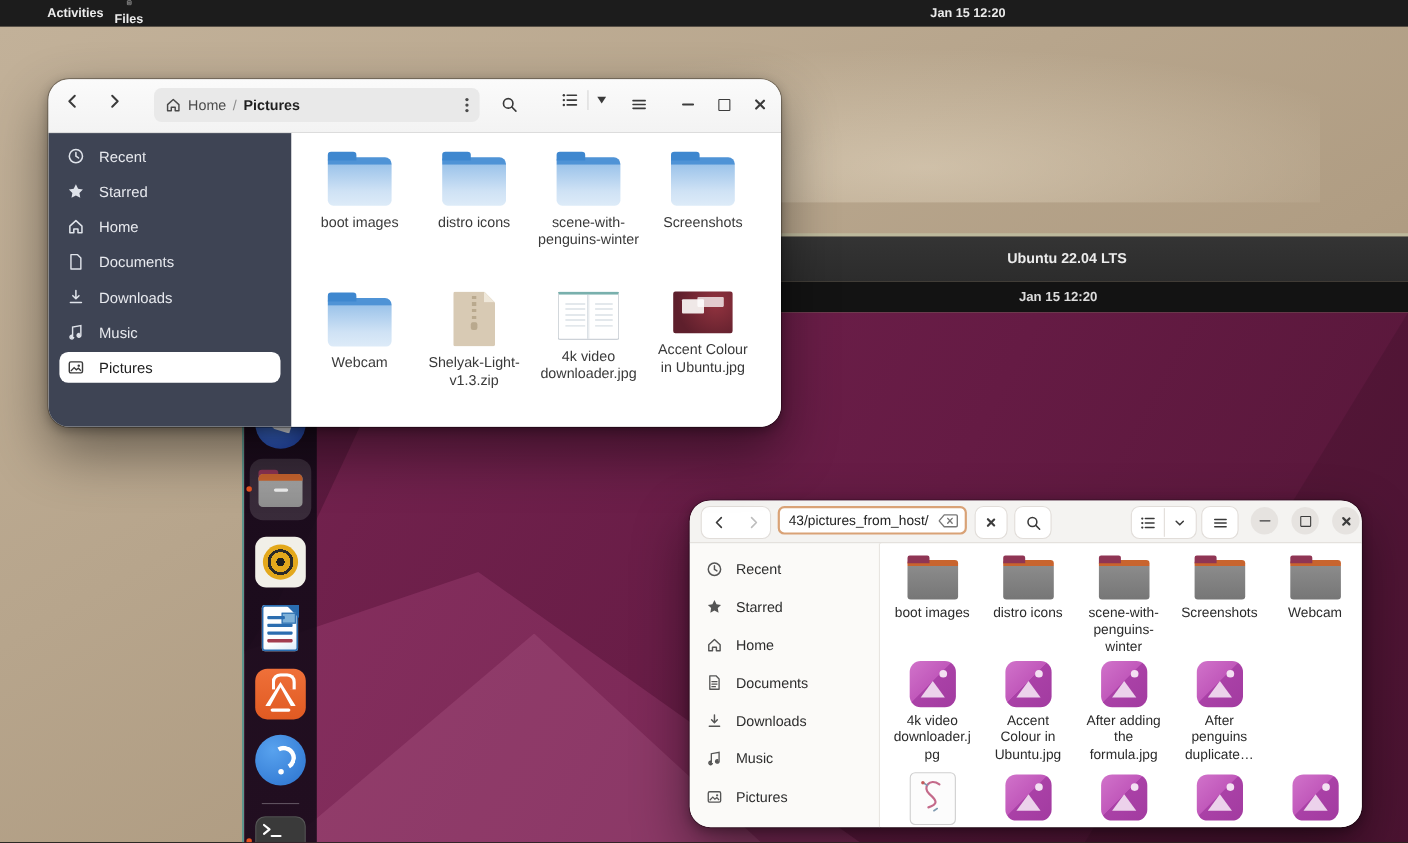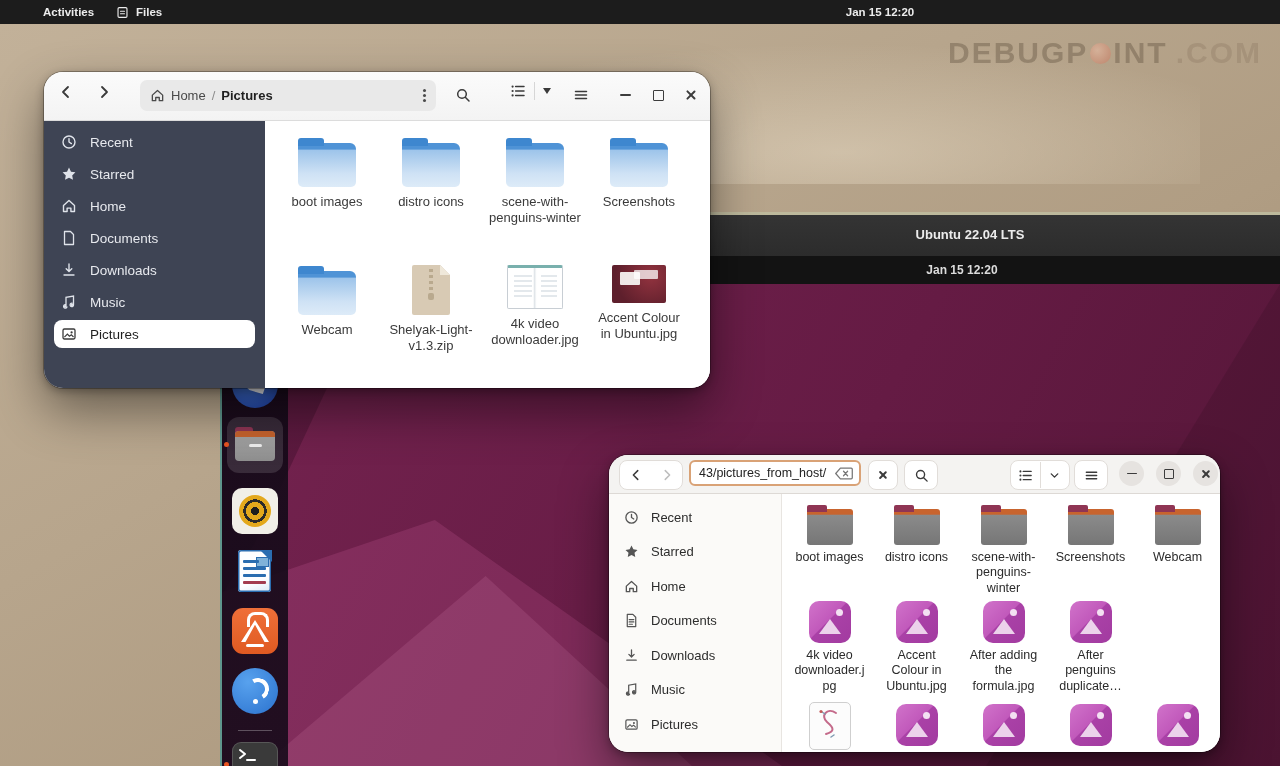--- a/index.html
+++ b/index.html
@@ -16,21 +16,21 @@
   #watermark{right:18px;top:36px;font-size:30px;font-weight:800;letter-spacing:2px;
     color:rgba(82,66,50,.34);display:flex;align-items:center;}
   #watermark .o-dot{display:inline-block;width:21px;height:21px;border-radius:50%;
     background:radial-gradient(circle at 35% 35%,#e8b9a2,#c4755c);opacity:.62;margin:0 2px;}
   #watermark .com{color:rgba(110,92,70,.20);margin-left:8px;}
 
   
   #topbar{left:0;top:0;width:1280px;height:24px;background:#1c1c1c;color:#ececec;
     font-size:11.5px;font-weight:700;z-index:60;}
   #topbar .tb{position:absolute;top:0;height:24px;display:flex;align-items:center;gap:7px;}
-  #act{left:16px;margin-left:27px;} #appmenu{left:116px;} #clock{left:810px;width:140px;justify-content:center;}
+  #act{left:16px;margin-left:27px;} #appmenu{left:104px;flex-direction:column;} #clock{left:810px;width:140px;justify-content:center;}
 
   
   #vm{left:220px;top:212px;width:1060px;height:554px;z-index:5;}
   #vm .edge-t{left:0;top:0;width:1060px;height:3px;background:#bdb99c;}
   #vm .edge-l{left:0;top:0;width:2px;height:554px;background:#5f968d;}
   #vm-title{left:10px;top:3px;width:1058px;height:41px;background:linear-gradient(#343434,#2c2c2c);}
   #vm-title .t{position:absolute;left:600px;width:280px;top:12px;text-align:center;
     color:#ececec;font-size:13px;font-weight:700;}
   #vm-topbar{left:2px;top:44px;width:1058px;height:28px;background:#131313;}
   #vm-topbar .t{position:absolute;left:620px;width:240px;top:7px;text-align:center;
@@ -184,21 +184,21 @@
   
   .img-pink{width:42px;height:42px;border-radius:10px;margin-top:2px;overflow:hidden;
     background:linear-gradient(135deg,#d173ca 0%,#c159bb 46%,#aa41a7 47%,#a23ba0 100%);}
   .img-pink .mtn{position:absolute;left:10px;bottom:9px;width:0;height:0;
     border-left:11px solid transparent;border-right:11px solid transparent;border-bottom:15px solid #ecd2eb;}
   .img-pink .sun{position:absolute;right:8px;top:8px;width:7px;height:7px;border-radius:50%;background:#f3e0f2;}
   
   .t-svg{width:40px;height:46px;background:#fcfcfc;border:1px solid #cfcfcf;border-radius:5px;}
 
   
-  #win2{left:609px;top:455px;width:611px;height:297px;z-index:20;}
+  #win2{left:627px;top:455px;width:611px;height:297px;z-index:20;}
   #w2-head{position:absolute;left:0;top:0;width:611px;height:38px;
     background:#f4f3f1;border-bottom:1px solid #ddd9d5;}
   .w2-btn{position:absolute;top:5px;height:28px;background:#fff;border:1px solid #e1ddd9;
     border-radius:8px;display:flex;align-items:center;justify-content:center;color:#3a3a3a;}
   #w2-nav{left:10px;width:62px;}
   #w2-nav .half{width:31px;display:flex;align-items:center;justify-content:center;}
   #w2-nav .fwd{color:#bdbdbd;}
   #w2-path{position:absolute;left:80px;top:5px;width:172px;height:26px;background:#fff;
     border:2px solid #d9a276;border-radius:6px;display:flex;align-items:center;
     padding:0 6px 0 8px;box-sizing:border-box;gap:4px;}
@@ -233,26 +233,20 @@
     max-width:74px;overflow-wrap:anywhere;}
 </style>
 </head>
 <body>
 
 <div id="stage">
 
   <div class="abs" id="host-wall">
     <div class="streak"></div>
   </div>
-  <div class="abs" id="watermark">
-    <span>DEBUGP</span>
-      <span class="o-dot"></span>
-      <span>INT</span>
-      <span class="com">.COM</span>
-  </div>
 
   <div class="abs" id="vm">
     <div class="abs edge-t"></div>
     <div class="abs edge-l"></div>
     <div class="abs" id="vm-title">
       <div class="t">Ubuntu 22.04 LTS</div>
     </div>
     <div class="abs" id="vm-topbar">
       <div class="t">Jan 15  12:20</div>
     </div>

